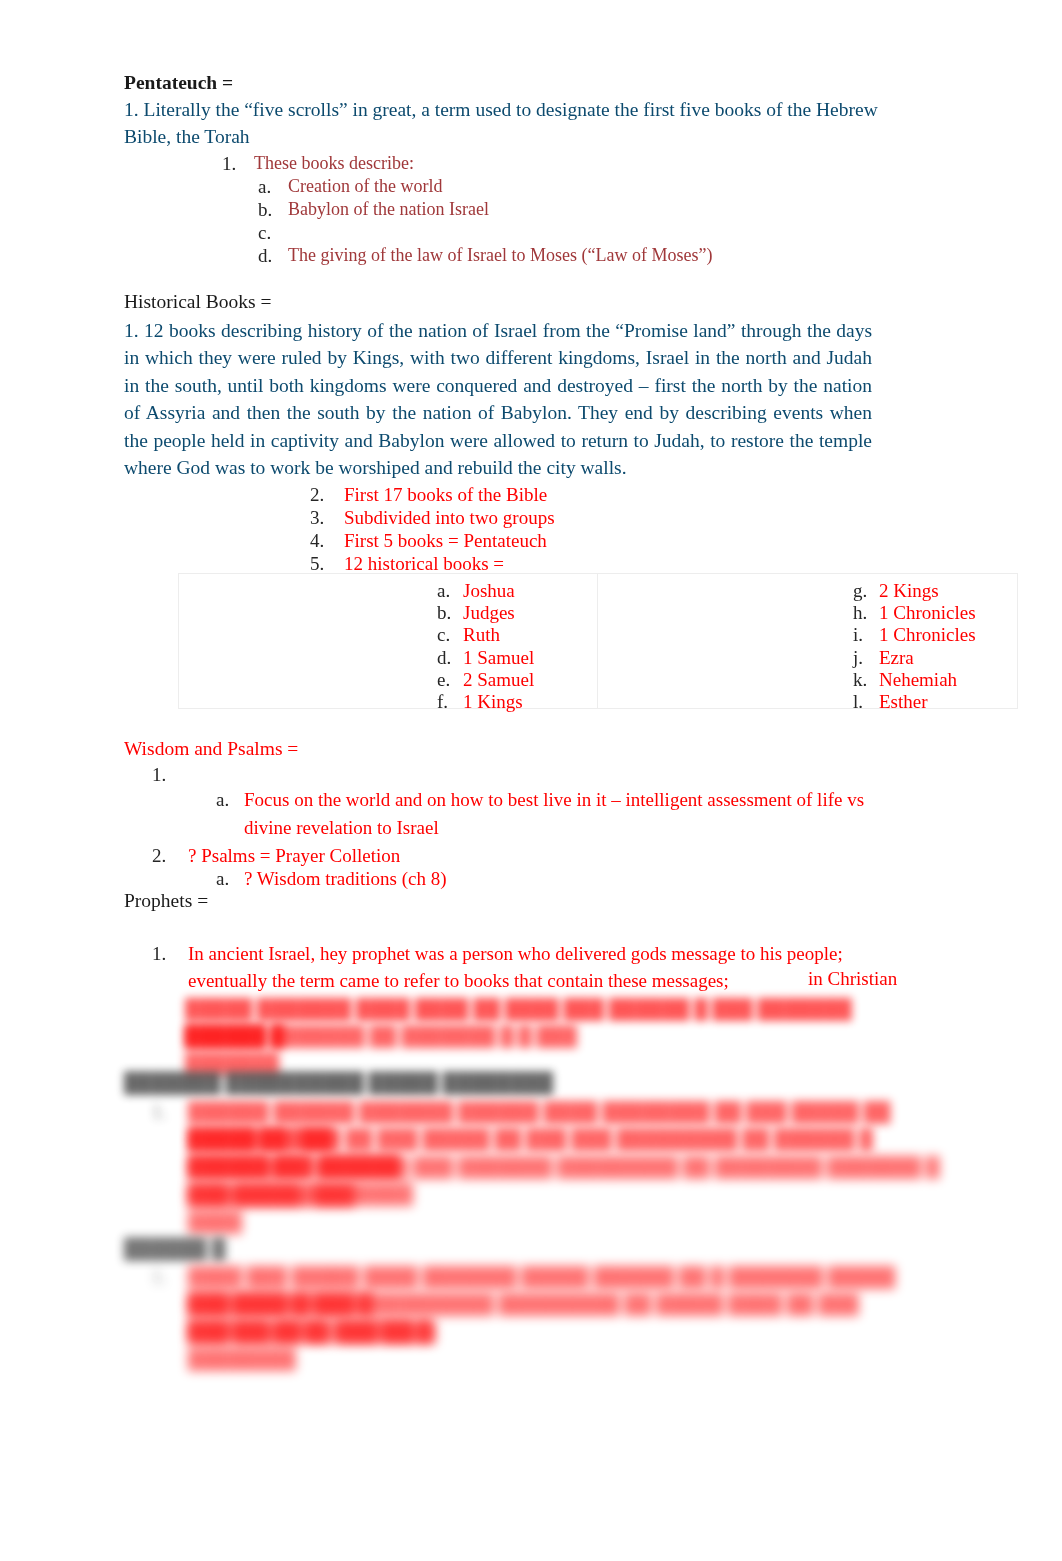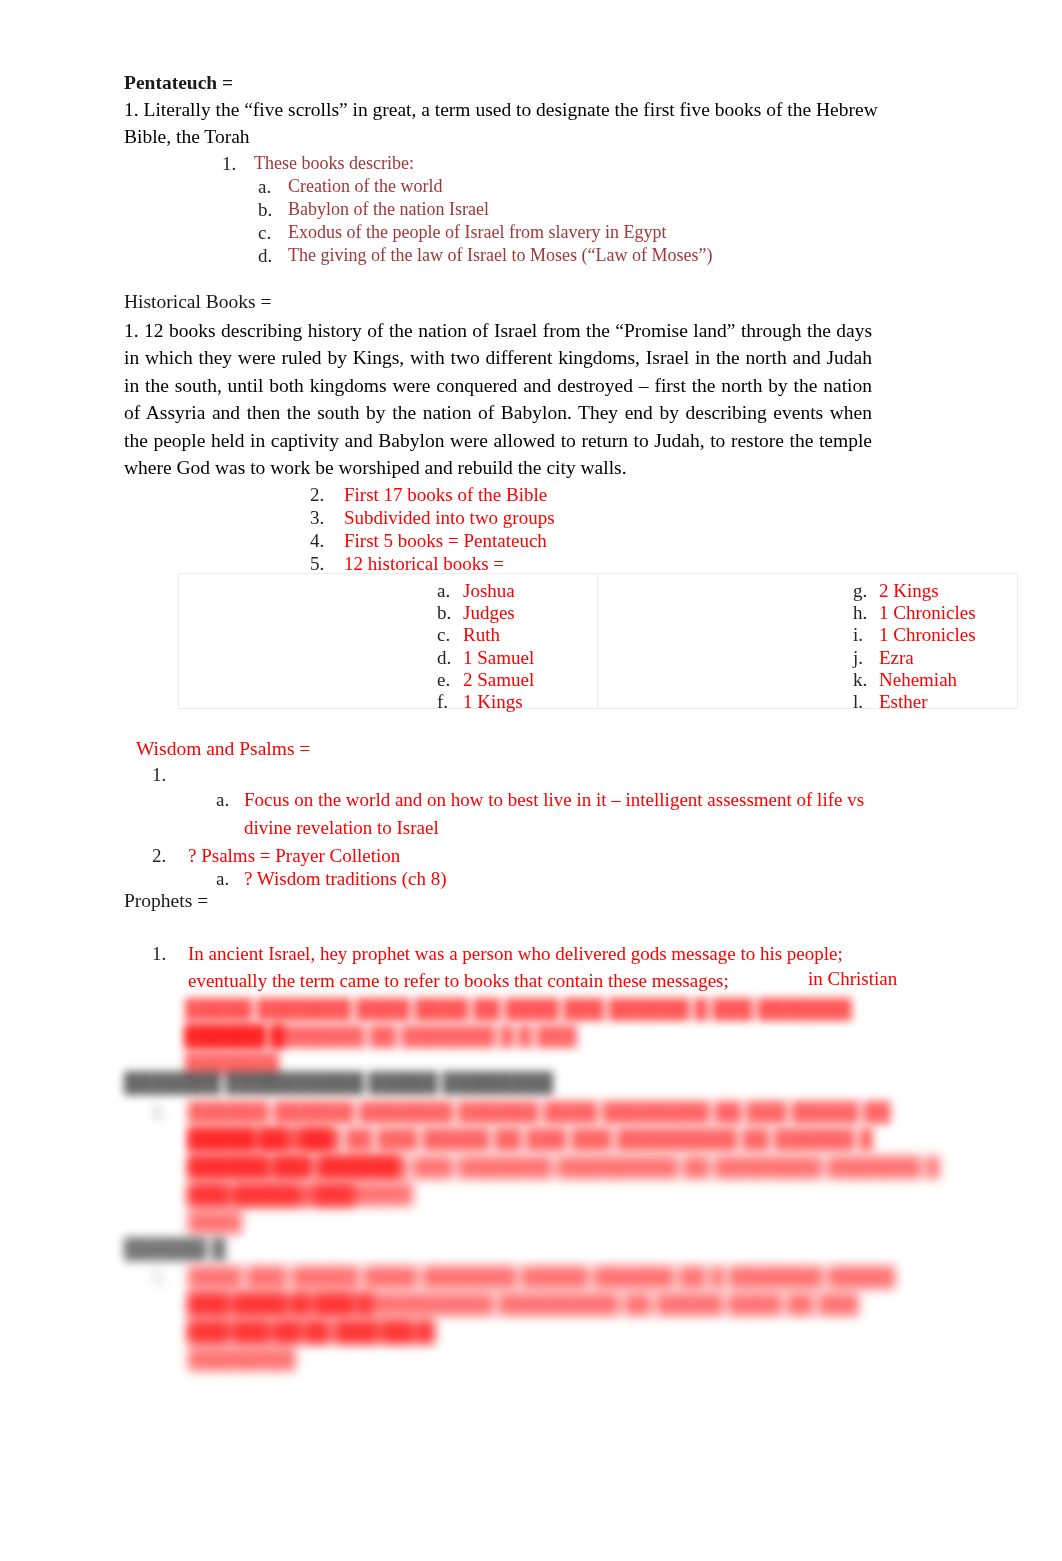--- a/index.html
+++ b/index.html
@@ -27,21 +27,21 @@
   }
   .heading-red {
     font-size: 19.5px;
     color: #fe0000;
     line-height: 26px;
     white-space: nowrap;
   }
 
   .para-red {
     font-size: 19.5px;
-    color: #000000;
+    color: #0c4a6e;
     line-height: 27.4px;
   }
 
   
   .row {
     display: flex;
     align-items: flex-start;
     line-height: 23px;
   }
   .marker {
@@ -112,21 +112,20 @@
     <div class="row">
       <span class="marker" style="width:30px;">a.</span>
       <span class="txt-brick">Creation of the world</span>
     </div>
     <div class="row">
       <span class="marker" style="width:30px;">b.</span>
       <span class="txt-brick">Babylon of the nation Israel</span>
     </div>
     <div class="row">
       <span class="marker" style="width:30px;">c.</span>
-      <span class="txt-brick">Exodus of the people of Israel from slavery in Egypt</span>
     </div>
     <div class="row">
       <span class="marker" style="width:30px;">d.</span>
       <span class="txt-brick">The giving of the law of Israel to Moses (“Law of Moses”)</span>
     </div>
   </div>
 
   <div class="abs heading" style="left:124px; top:289px;">Historical Books =</div>
 
   <div class="abs para-red" style="left:124px; top:317px; width:748px; text-align:justify;">
@@ -205,21 +204,21 @@
           <span class="txt-red">Nehemiah</span>
         </div>
         <div class="row">
           <span class="marker">l.</span>
           <span class="txt-red">Esther</span>
         </div>
       </div>
     </div>
   </div>
 
-  <div class="abs heading-red" style="left:136px; top:736px;text-align:right;">Wisdom and Psalms =</div>
+  <div class="abs heading-red" style="left:124px; top:736px;text-align:right;">Wisdom and Psalms =</div>
 
   <div class="abs" style="left:152px; top:763px; width:760px;">
     <div class="row">
       <span class="marker" style="width:36px;">1.</span>
     </div>
     <div class="row" style="margin-left:64px; line-height:27.5px; width:690px;">
       <span class="marker" style="width:28px;">a.</span>
       <span class="txt-red" style="display:block;">Focus on the world and on how to best live in it – intelligent assessment of life vs divine revelation to Israel</span>
     </div>
     <div class="row" style="margin-top:3px;">

